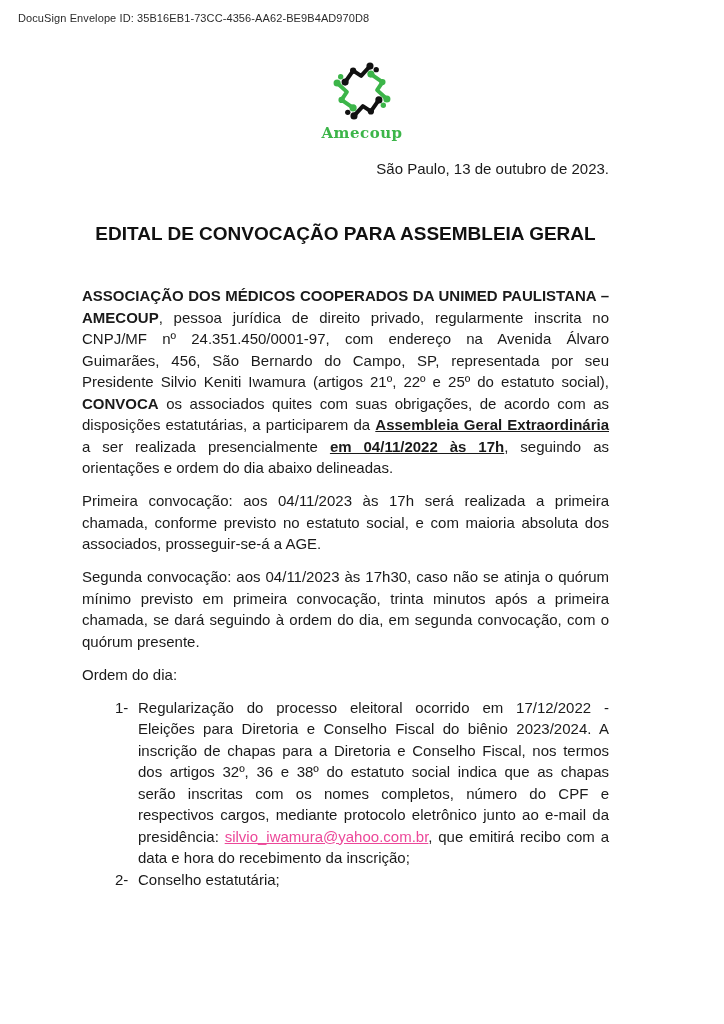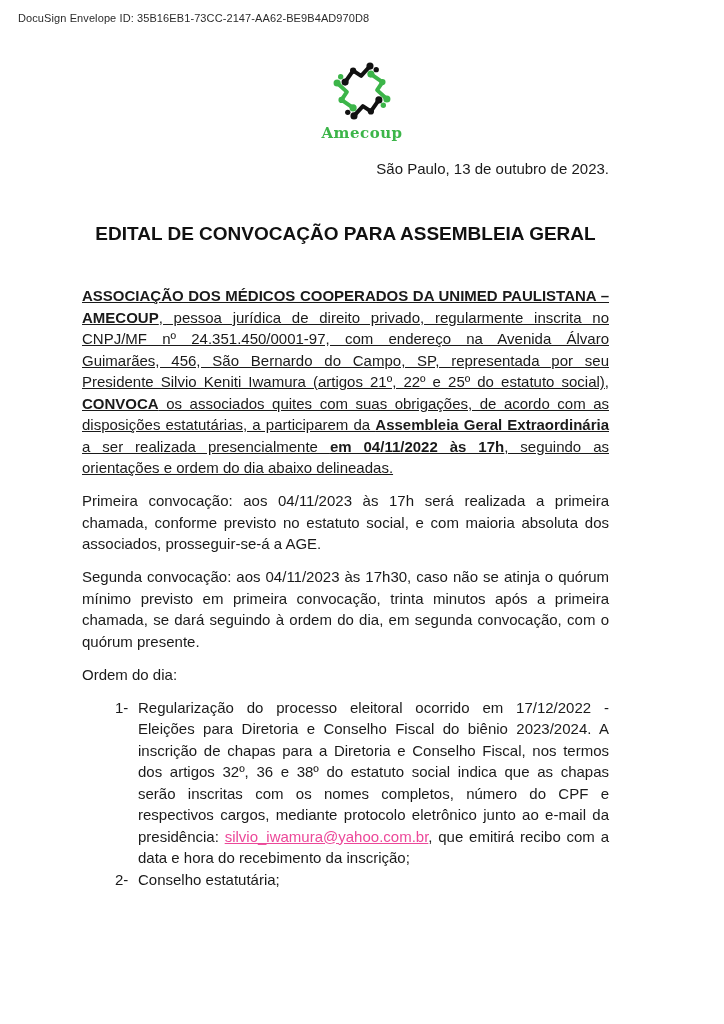--- a/index.html
+++ b/index.html
@@ -50,21 +50,21 @@
     margin-top: 43px;
     text-align: center;
     font-weight: bold;
     font-size: 19px;
     color: #111;
   }
   .para {
     margin: 0 0 11.5px 0;
     text-align: justify;
   }
-  .para.first { margin-top: 41px; text-decoration: underline; }
+  .para.first { margin-top: 41px; }
   .b  { font-weight: bold; }
   .bu { font-weight: bold; text-decoration: underline; }
   .agenda-heading { margin: 0 0 11.5px 0; text-align: left; }
   .agenda-list { margin: 0; }
   .agenda-item {
     display: flex;
     align-items: flex-start;
     padding-left: 33px;
   }
   .agenda-num {
@@ -86,21 +86,21 @@
     top: 368px;
     width: 68px;
     height: 50px;
   }
 </style>
 </head>
 <body>
 
 <div class="page">
 
-  <div class="docusign-line">DocuSign Envelope ID: 35B16EB1-73CC-2147-AA62-BE9B4AD970D8</div>
+  <div class="docusign-line">DocuSign Envelope ID: 35B16EB1-73CC-4356-AA62-BE9B4AD970D8</div>
 
   <div class="logo-block">
     <svg class="logo-icon" width="66" height="64" viewBox="0 0 72 72">
       <defs>
         <g id="arm" stroke-linecap="round" stroke-linejoin="round">
           <path d="M17,26 L26,13 L35,19 L45,8" fill="none" stroke="currentColor" stroke-width="4.5"></path>
           <circle cx="17" cy="26" r="4" fill="currentColor" stroke="none"></circle>
           <circle cx="26" cy="13" r="3.5" fill="currentColor" stroke="none"></circle>
           <circle cx="45" cy="8" r="4" fill="currentColor" stroke="none"></circle>
           <circle cx="52" cy="12" r="3" fill="currentColor" stroke="none"></circle>

